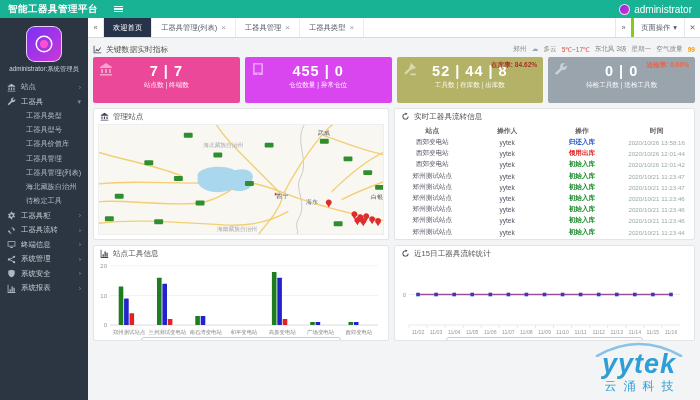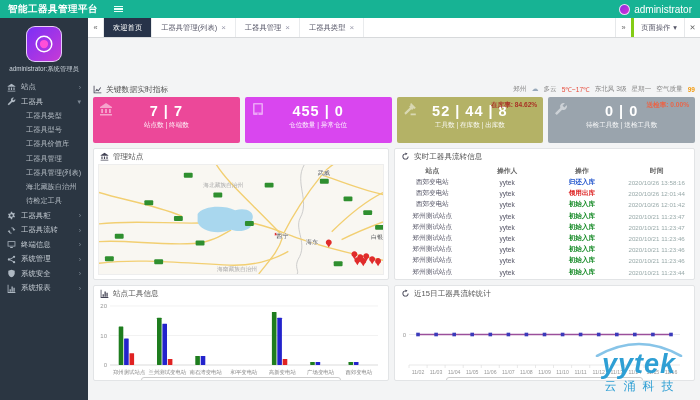--- a/index.html
+++ b/index.html
@@ -30,21 +30,21 @@
   .main { position:absolute; left:88px; top:18px; right:0; bottom:0; display:flex; flex-direction:column; }
   .tabbar { height:20px; background:#fff; border-bottom:1px solid #d7d9db; display:flex; align-items:stretch; font-size:7.3px; flex:0 0 auto; }
   .tbtn { display:flex; align-items:center; justify-content:center; width:16px; color:#666; border-right:1px solid #e6e8ea; cursor:pointer; }
   .tabs { flex:1; display:flex; overflow:hidden; }
   .tab { display:inline-flex; align-items:center; gap:4px; padding:0 9px; color:#556; border-right:1px solid #e9ebed; cursor:pointer; white-space:nowrap; }
   .tab.active { background:#273349; color:#fff; }
   .tab-x { font-size:8px; color:#99a; }
   .page-ops { display:flex; align-items:center; gap:3px; padding:0 7px; color:#556; border-left:3px solid #84cc16; cursor:pointer; white-space:nowrap; }
   .tbtn.right { border-right:none; border-left:1px solid #e6e8ea; }
 
-  .content { flex:1; position:relative; padding:4px 5px; overflow:hidden;margin-top:40px; }
+  .content { flex:1; position:relative; padding:4px 5px; overflow:hidden; }
   .kpi-head { height:14px; display:flex; align-items:center; gap:4px; color:#555; font-size:7.8px; }
   .ph-i { width:9px; height:9px; display:inline-flex; color:#445; }
   .ph-i svg { width:9px; height:9px; }
   .weather { margin-left:auto; display:flex; align-items:center; gap:5px; font-size:6.6px; color:#888; }
   .w-temp { color:#e74c3c; }
   .w-aqi { color:#f39c12; font-weight:bold; }
   .w-cloud { color:#9ab; font-size:7px; }
 
   .cards { display:flex; gap:5px; height:46px; margin-top:1px; }
   .card { flex:1; position:relative; border-radius:2px; color:#fff; text-align:center; padding-top:6px; }

